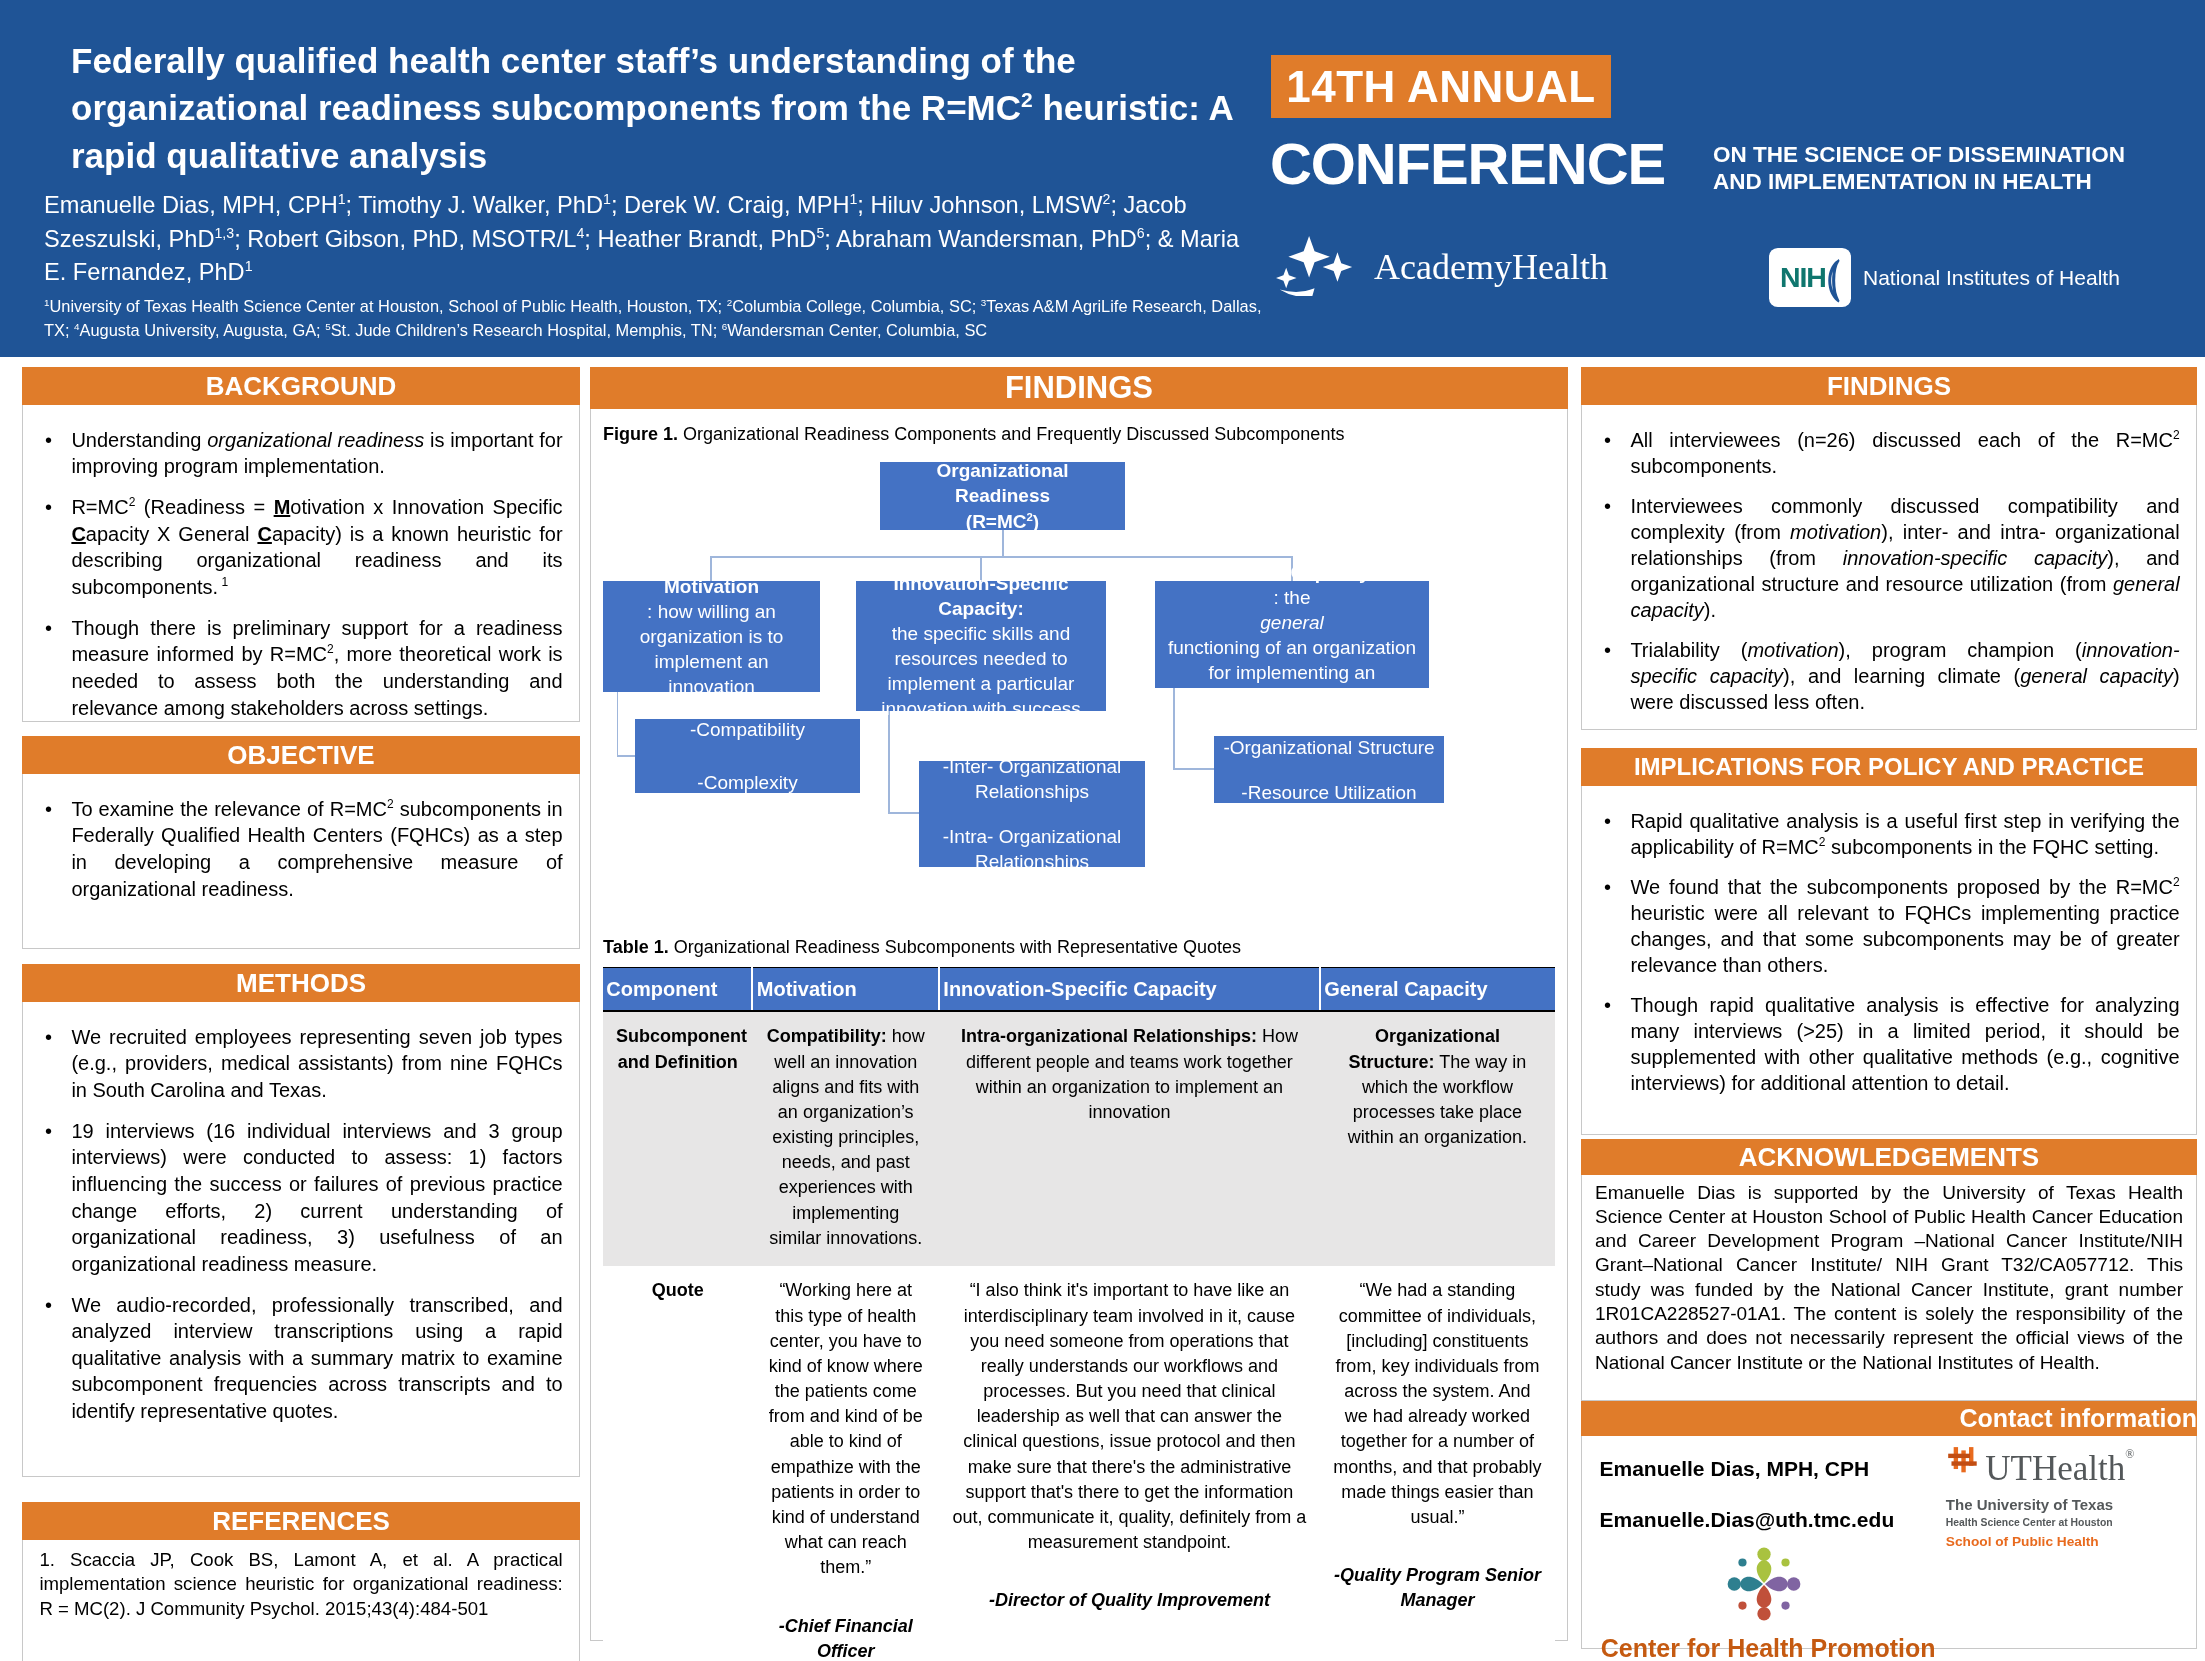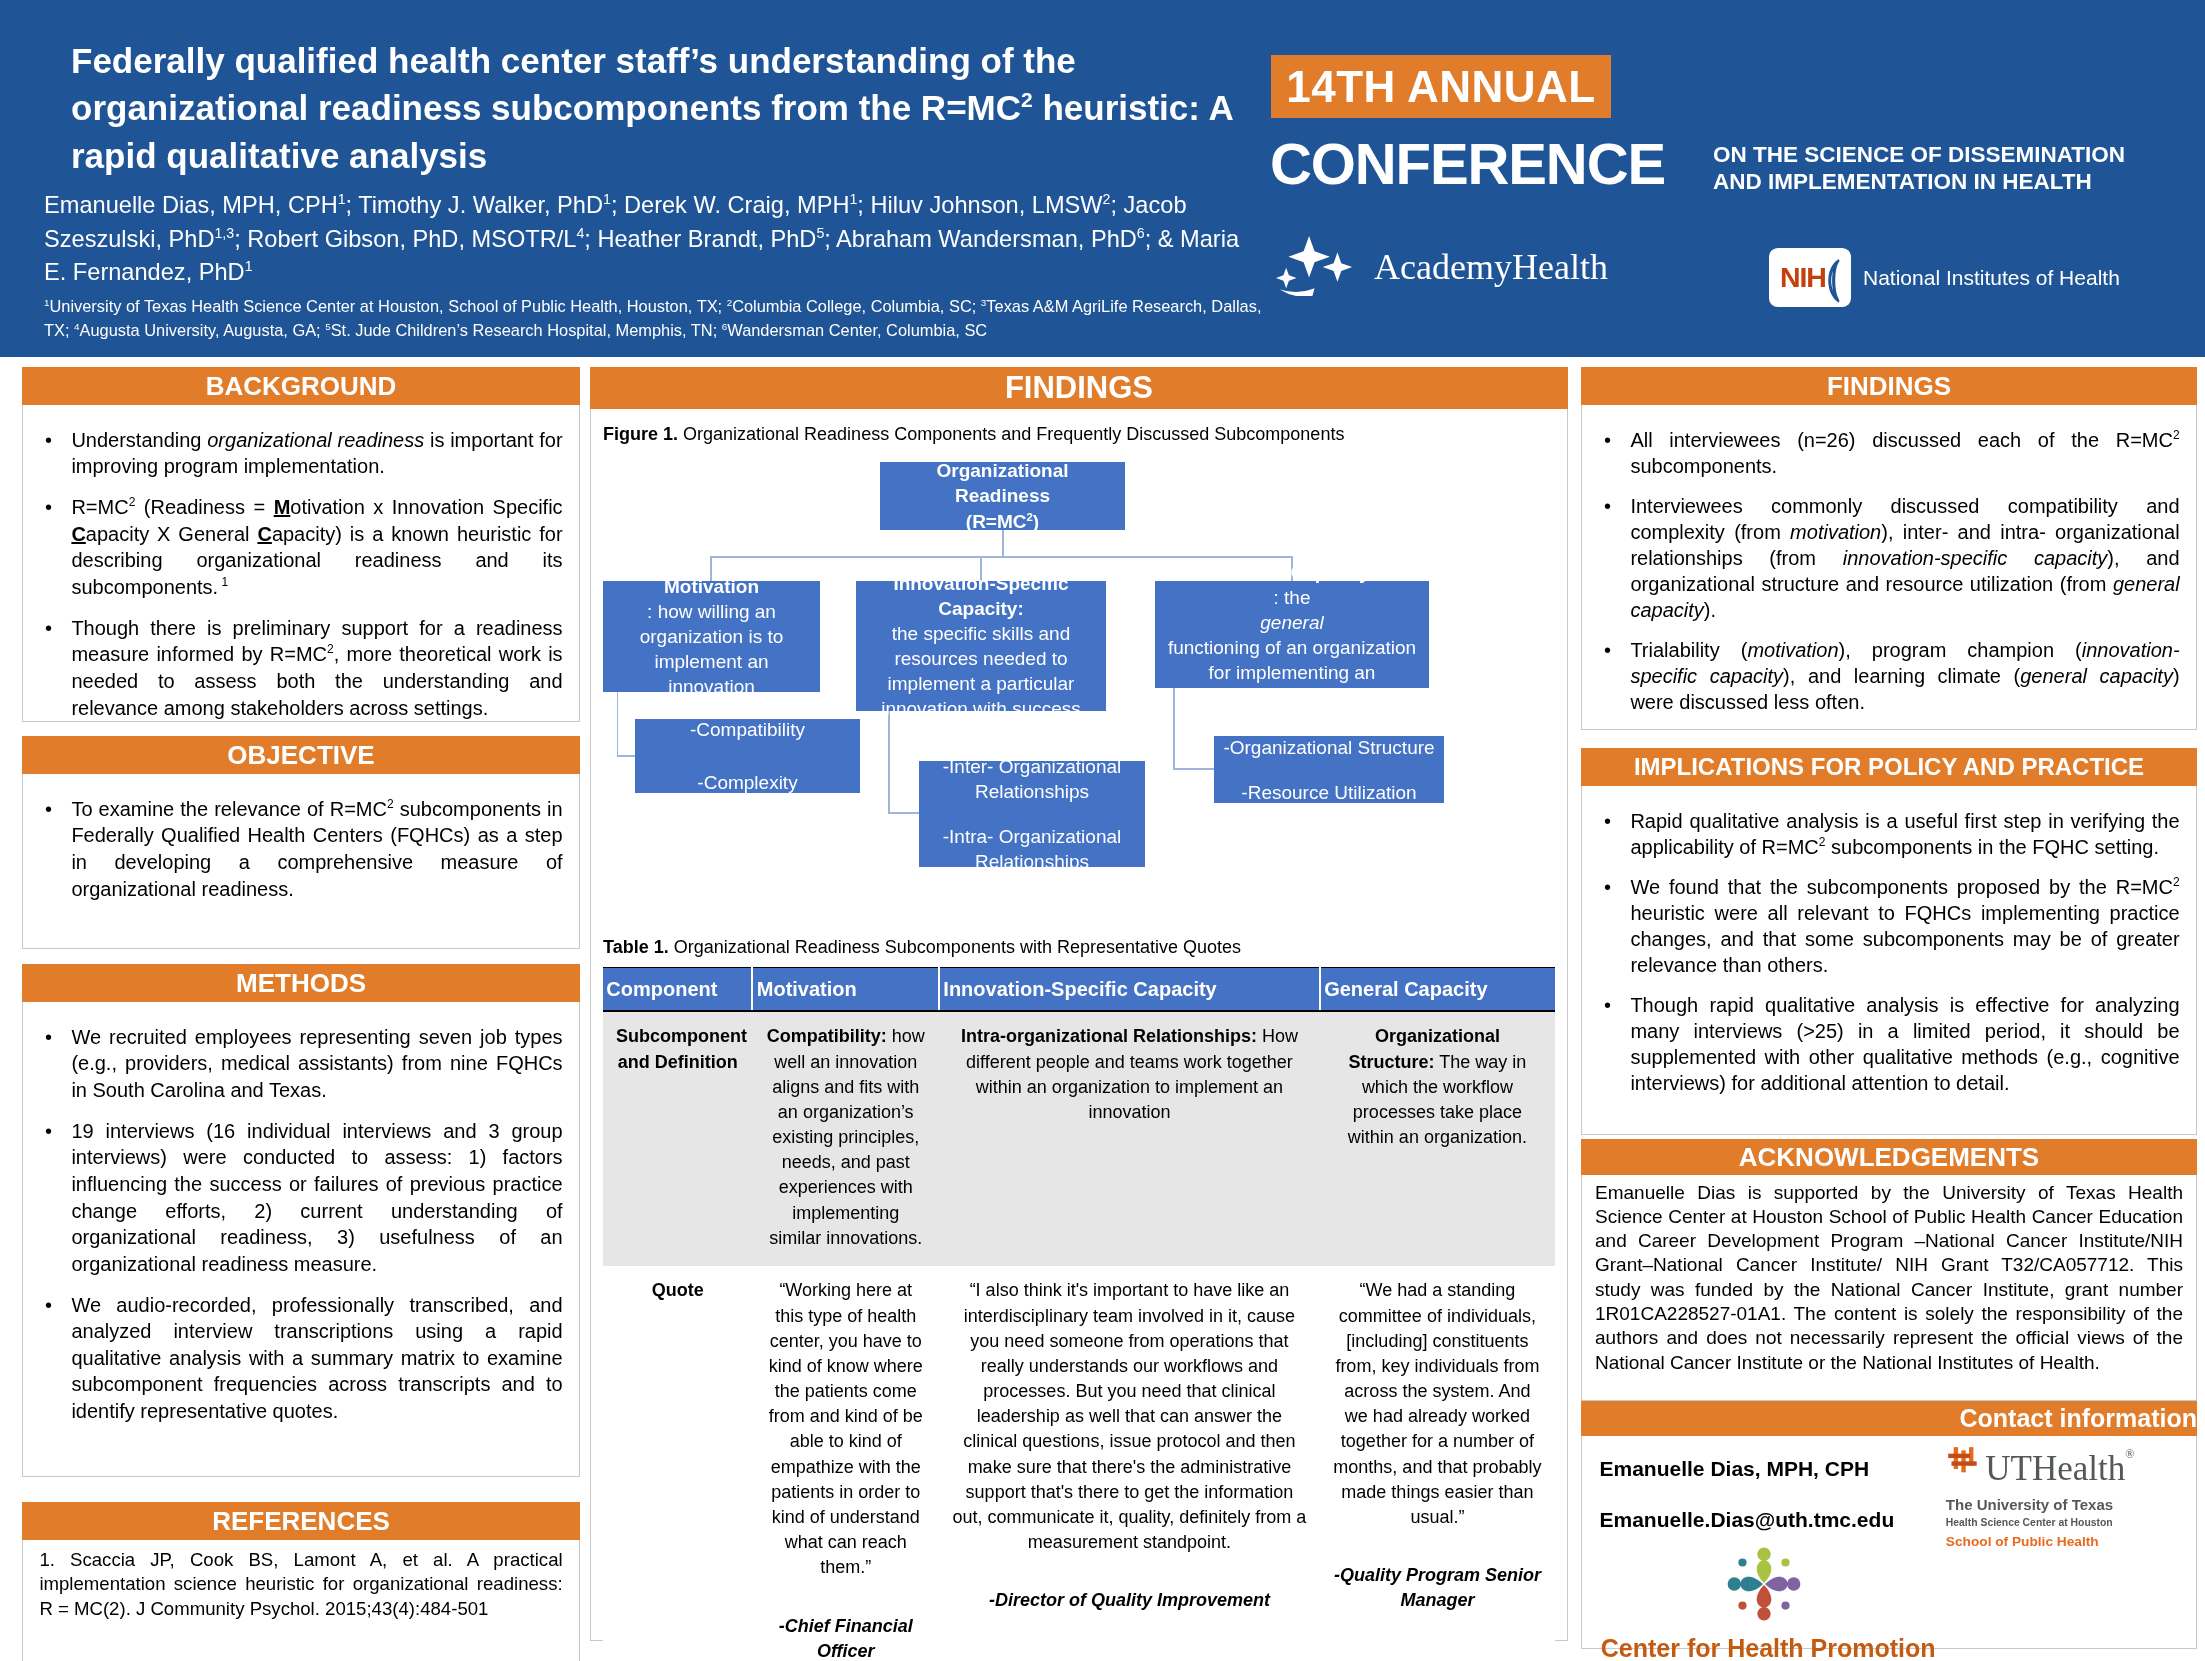--- a/index.html
+++ b/index.html
@@ -14,21 +14,21 @@
   .hdr-authors{position:absolute;left:44px;top:189px;width:1211px;font-size:23.6px;line-height:1.42;font-weight:500;}
   .hdr-affil{position:absolute;left:44px;top:295px;width:1227px;font-size:16.4px;line-height:1.45;}
   .conf-badge{position:absolute;left:1271px;top:55px;background:#E07C2A;color:#fff;
               font-size:44px;font-weight:700;padding:6.6px 15.3px;letter-spacing:0.5px;}
   .conf-name{position:absolute;left:1270px;top:130px;font-size:58px;font-weight:700;letter-spacing:-1.1px;}
   .conf-tag{position:absolute;left:1713px;top:141px;width:493px;font-size:22.5px;font-weight:700;line-height:1.22;}
   .ah-logo{position:absolute;left:1276px;top:236px;display:flex;align-items:center;}
   .ah-text{font-family:"Liberation Serif", serif;font-size:36px;color:#fff;margin-left:10px;}
   .nih-logo{position:absolute;left:1769px;top:248px;display:flex;align-items:center;}
   .nih-box{width:82px;height:59px;background:#fff;border-radius:8.8px;display:flex;align-items:center;justify-content:center;}
-  .nih-abbr{color:#c2410c;font-size:28.5px;font-weight:800;letter-spacing:-1.1px;}
+  .nih-abbr{color:#0f766e;font-size:28.5px;font-weight:800;letter-spacing:-1.1px;}
   .nih-chev{color:#1F5496;font-size:39px;font-weight:700;margin-left:1.1px;transform:scaleY(1.25);}
   .nih-text{color:#fff;font-size:21px;margin-left:12px;}
 
   
   .sec{position:absolute;}
   .sec-h{background:#E07C2A;color:#fff;font-weight:700;text-align:center;
          font-size:26px;height:38px;line-height:38px;}
   .sec-b{background:#fff;border:1.1px solid #C8C8C8;border-top:none;box-sizing:border-box;
          padding:7.7px 16.4px;font-size:20px;line-height:1.33;text-align:justify;}
   .bullet{position:relative;padding-left:32px;margin:14.2px 0;}

